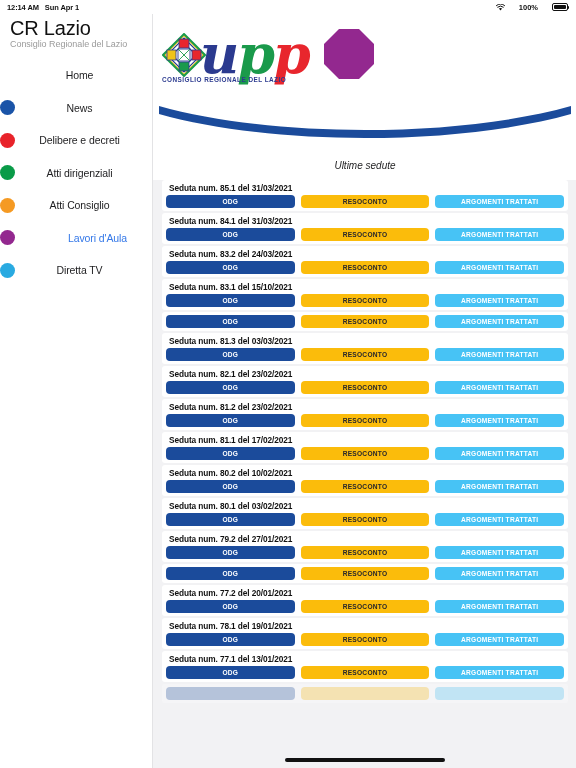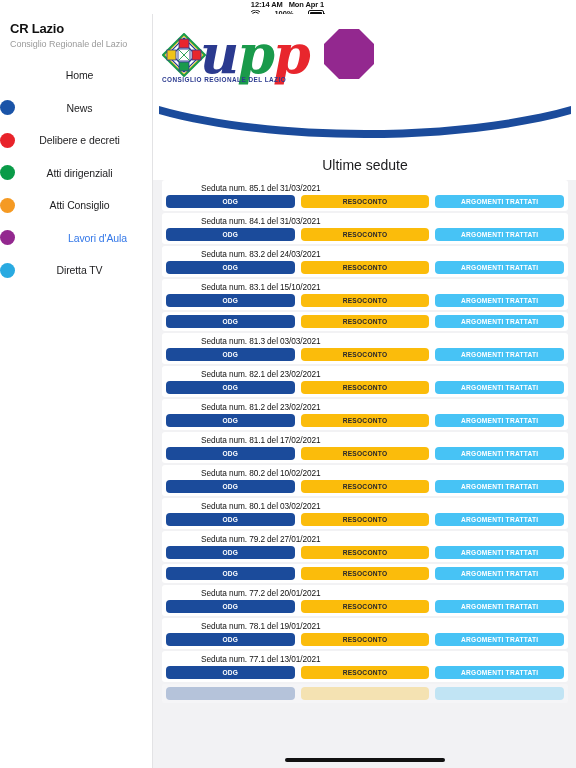--- a/index.html
+++ b/index.html
@@ -9,21 +9,21 @@
     background:#ffffff;
     overflow:hidden;
     position:relative;
   }
 
   
   .statusbar {
     position:absolute; top:0; left:0; width:576px; height:14px;
     display:flex; align-items:center; justify-content:space-between;
     padding:0 8px 0 7px;
-    font-size:7.5px; font-weight:700; color:#111;flex-direction:column;
+    font-size:7.5px; font-weight:700; color:#111;
   }
   .sb-left { display:flex; align-items:center; gap:6px; letter-spacing:-.1px; }
   .sb-right { display:flex; align-items:center; gap:14px; }
   .wifi { display:block; }
   .batt {
     width:16px; height:7.5px; border:1px solid #111; border-radius:2px;
     position:relative; padding:1px;
   }
   .batt:after {
     content:""; position:absolute; right:-2.4px; top:2px;
@@ -31,21 +31,21 @@
   }
   .batt i { display:block; width:100%; height:100%; background:#111; border-radius:1px; }
 
   
   .sidebar {
     position:absolute; top:14px; left:0; width:152px; height:754px;
     background:#ffffff;
   }
   .side-header { padding:5px 10px 0 10px; }
   .side-title {
-    font-size:13px; font-weight:700; color:#111; letter-spacing:-.2px;
+    font-size:20px; font-weight:400; color:#111; letter-spacing:-.2px;
     line-height:19px;
   }
   .side-sub {
     font-size:9px; color:#9b9b9b; line-height:12px; letter-spacing:-.05px;
   }
   .side-menu { margin-top:9px; }
   .side-item {
     height:32.5px; display:flex; align-items:center;
     position:relative;
   }
@@ -94,32 +94,32 @@
   .swoosh { position:absolute; left:0; top:88px; width:424px; height:40px; }
 
   
   .list-area {
     position:absolute; top:136px; left:0; width:424px; height:618px;
     background:#f2f2f4;
   }
   .list-title {
     height:30px; background:#ffffff;
     display:flex; align-items:center; justify-content:center;
-    font-size:14px; color:#1d1d1f; font-weight:400;
+    font-size:10px; color:#1d1d1f; font-weight:400;font-style:italic;
   }
   .rows { padding:0; }
   .row {
     background:#ffffff;
     margin:0 9px 2px 9px;
     border-radius:3px;
     padding:2px 4px 3px 4px;
   }
   .row-title {
-    font-size:8.3px; font-weight:400; color:#111;
-    letter-spacing:-.1px; line-height:12px; padding-left:3px;margin-left:32px;
+    font-size:8.3px; font-weight:700; color:#111;
+    letter-spacing:-.1px; line-height:12px; padding-left:3px;
   }
   .btn-row { display:flex; gap:6px; margin-top:1px; }
   .btn {
     flex:1; height:13px; border-radius:4px;
     display:flex; align-items:center; justify-content:center;
     font-size:6.6px; font-weight:700; letter-spacing:.25px;
     cursor:pointer; user-select:none;
   }
   .btn-odg { background:#1b4b9b; color:#ffffff; }
   .btn-res { background:#fbbc0b; color:#26262b; }
@@ -133,21 +133,21 @@
     position:absolute; left:50%; transform:translateX(-50%);
     bottom:6px; width:160px; height:4px; border-radius:3px; background:#111;
   }
 </style>
 </head>
 <body>
 
 <div class="statusbar">
   <div class="sb-left">
     <span>12:14 AM</span>
-    <span>Mon Apr 1</span>
+    <span>Sun Apr 1</span>
   </div>
   <div class="sb-right">
     <svg class="wifi" width="9" height="7" viewBox="0 0 9 7">
       <path d="M4.5 6.4 L2.9 4.5 a2.6 2.6 0 0 1 3.2 0 Z" fill="#111"></path>
       <path d="M1.7 3.1 a4.4 4.4 0 0 1 5.6 0" stroke="#111" stroke-width="1" fill="none" stroke-linecap="round"></path>
       <path d="M0.4 1.6 a6.4 6.4 0 0 1 8.2 0" stroke="#111" stroke-width="1" fill="none" stroke-linecap="round"></path>
     </svg>
     <span>100%</span>
     <span class="batt">
         <i></i>

